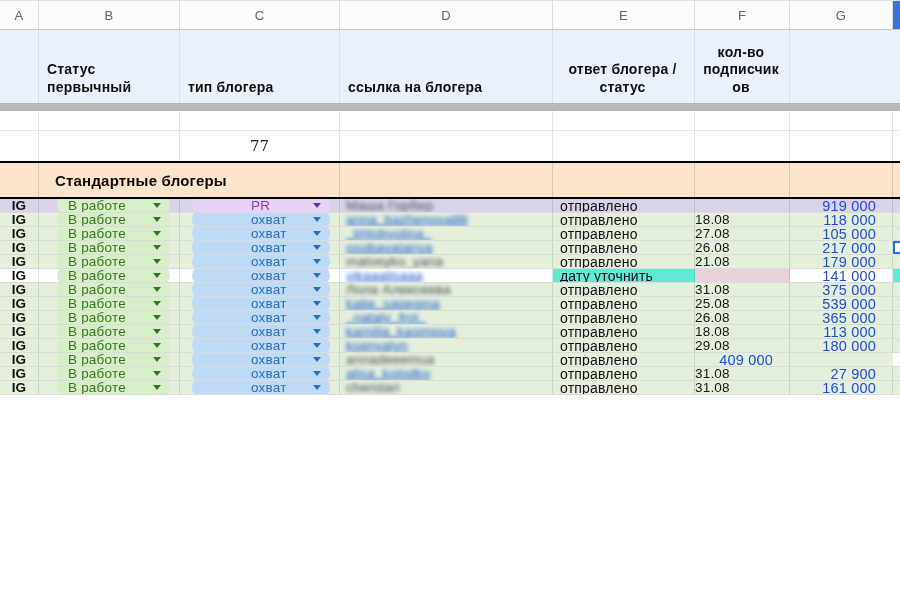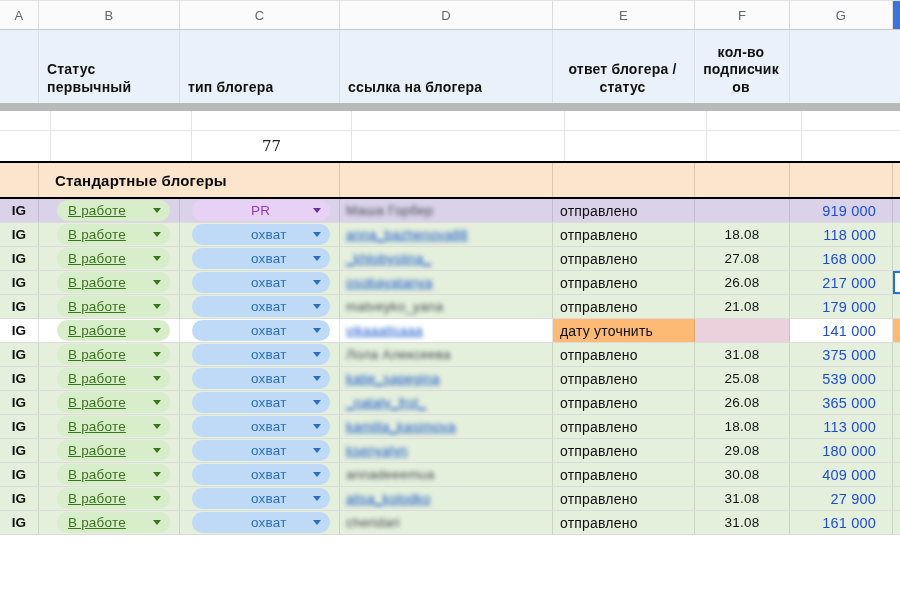--- a/index.html
+++ b/index.html
@@ -22,74 +22,74 @@
   .headrow .hc{
     display:flex;align-items:flex-end;padding:0 0 7px 8px;font-weight:bold;font-size:14px;line-height:1.25;
     border-right:1px solid #d6dfec;box-sizing:border-box;white-space:pre-line;
   }
   .headrow .hc.center{justify-content:center;text-align:center;padding-left:2px;padding-right:4px;}
   .headrow .hc.hsliver{border-right:none;padding:0;}
 
   .freeze-divider{height:8px;background:#b9b9b9;}
 
   
-  .blankrow{box-sizing:border-box;border-bottom:1px solid #e4e4e4;padding-left:12px;}
+  .blankrow{box-sizing:border-box;border-bottom:1px solid #e4e4e4;}
   .blankrow .bc{border-right:1px solid #e4e4e4;box-sizing:border-box;}
   .blankrow .bc:last-child{border-right:none;}
   .row-blank1{height:20px;}
   .row-count{height:30px;border-bottom:none;}
   .count-val{
     display:flex;align-items:center;justify-content:center;height:100%;
     font-family:"DejaVu Serif", serif;font-size:15px;color:#222;letter-spacing:0;
   }
 
   
   .sectionrow{
     height:38px;background:#fce5cd;border-top:2px solid #000;border-bottom:2px solid #000;box-sizing:border-box;
     display:grid;grid-template-columns:39px 301px 213px 142px 95px 103px 7px;
   }
   .sectionrow .sc{border-right:1px solid rgba(0,0,0,.13);box-sizing:border-box;display:flex;align-items:center;}
   .sectionrow .sc:last-child{border-right:none;}
   .section-title{font-weight:bold;font-size:15px;padding-left:16px;color:#0b0b0b;}
 
   
-  .drow{height:24px;box-sizing:border-box;border-bottom:1px solid rgba(0,0,0,.14);}
+  .drow{height:14px;box-sizing:border-box;border-bottom:1px solid rgba(0,0,0,.14);}
   .drow .cell{
     display:flex;align-items:center;border-right:1px solid rgba(0,0,0,.11);box-sizing:border-box;overflow:hidden;
   }
   .drow .cell.h{border-right:none;}
   .theme-green .cell{background:#e4efdc;}
   .theme-purple .cell{background:#d9d2e9;}
   .theme-white .cell{background:#ffffff;}
-  .theme-white .cell.e,.theme-white .cell.h{background:#fdba74;}
+  .theme-white .cell.e,.theme-white .cell.h{background:#5eead4;}
   .theme-white .cell.f{background:#ead1dc;}
   .cell.h.selected{background:#fff;border:2px solid #1a73e8;border-right:none;}
 
   .ig{width:100%;text-align:center;font-weight:bold;font-size:13.5px;color:#0e0e0e;}
 
   .pill{height:21px;border-radius:11px;display:flex;align-items:center;justify-content:space-between;
         padding:0 9px 0 11px;box-sizing:border-box;cursor:pointer;}
   .status-pill{margin-left:18px;width:113px;background:#d8edca;}
-  .status-label{font-size:13.5px;color:#38761d;text-decoration:underline;}
+  .status-label{font-size:13.5px;color:#38761d;}
   .type-pill{margin-left:12px;width:138px;}
   .type-pill.blue{background:#bedaf6;}
   .type-pill.purple{background:#e7d2f6;}
   .type-label{font-size:13.5px;margin-left:48px;}
   .type-pill.blue .type-label{color:#2a6fb8;}
   .type-pill.purple .type-label{color:#8f3fb5;}
   .tri{width:0;height:0;border-left:4.5px solid transparent;border-right:4.5px solid transparent;border-top:5.5px solid #38761d;}
   .type-pill.blue .tri{border-top-color:#2a6fb8;}
   .type-pill.purple .tri{border-top-color:#6a2f9e;}
 
   .blogger{padding-left:6px;font-size:13.5px;filter:blur(2.3px);white-space:nowrap;}
   .blogger.link{color:#1155cc;text-decoration:underline;cursor:pointer;}
   .blogger.plain{color:#474a50;}
 
   .answer{padding-left:7px;font-size:14px;color:#101010;white-space:nowrap;}
-  .date{width:100%;text-align:center;font-size:13.5px;color:#151515;}
+  .date{width:100%;text-align:left;font-size:13.5px;color:#151515;}
   .subs{width:100%;text-align:right;padding-right:16px;font-size:14.5px;color:#1d4ed8;box-sizing:border-box;}
 </style>
 </head>
 <body>
 
 <div class="stage">
 
   <div class="grid-row colhead">
     <div class="ch">A</div>
     <div class="ch">B</div>
@@ -235,21 +235,21 @@
     <div class="cell d">
       <span class="blogger link">_khlobystina_</span>
     </div>
     <div class="cell e">
       <span class="answer">отправлено</span>
     </div>
     <div class="cell f">
       <span class="date">27.08</span>
     </div>
     <div class="cell g">
-      <span class="subs">168 000</span>
+      <span class="subs">105 000</span>
     </div>
     <div class="cell h"></div>
   </div>
 
   <div class="grid-row drow theme-green">
     <div class="cell a">
       <span class="ig">IG</span>
     </div>
     <div class="cell b">
       <div class="pill status-pill">
@@ -509,23 +509,20 @@
       <div class="pill type-pill blue">
         <span class="type-label">охват</span>
         <span class="tri"></span>
       </div>
     </div>
     <div class="cell d">
       <span class="blogger plain">annadeeemua</span>
     </div>
     <div class="cell e">
       <span class="answer">отправлено</span>
-    </div>
-    <div class="cell f">
-      <span class="date">30.08</span>
     </div>
     <div class="cell g">
       <span class="subs">409 000</span>
     </div>
     <div class="cell h"></div>
   </div>
 
   <div class="grid-row drow theme-green">
     <div class="cell a">
       <span class="ig">IG</span>

